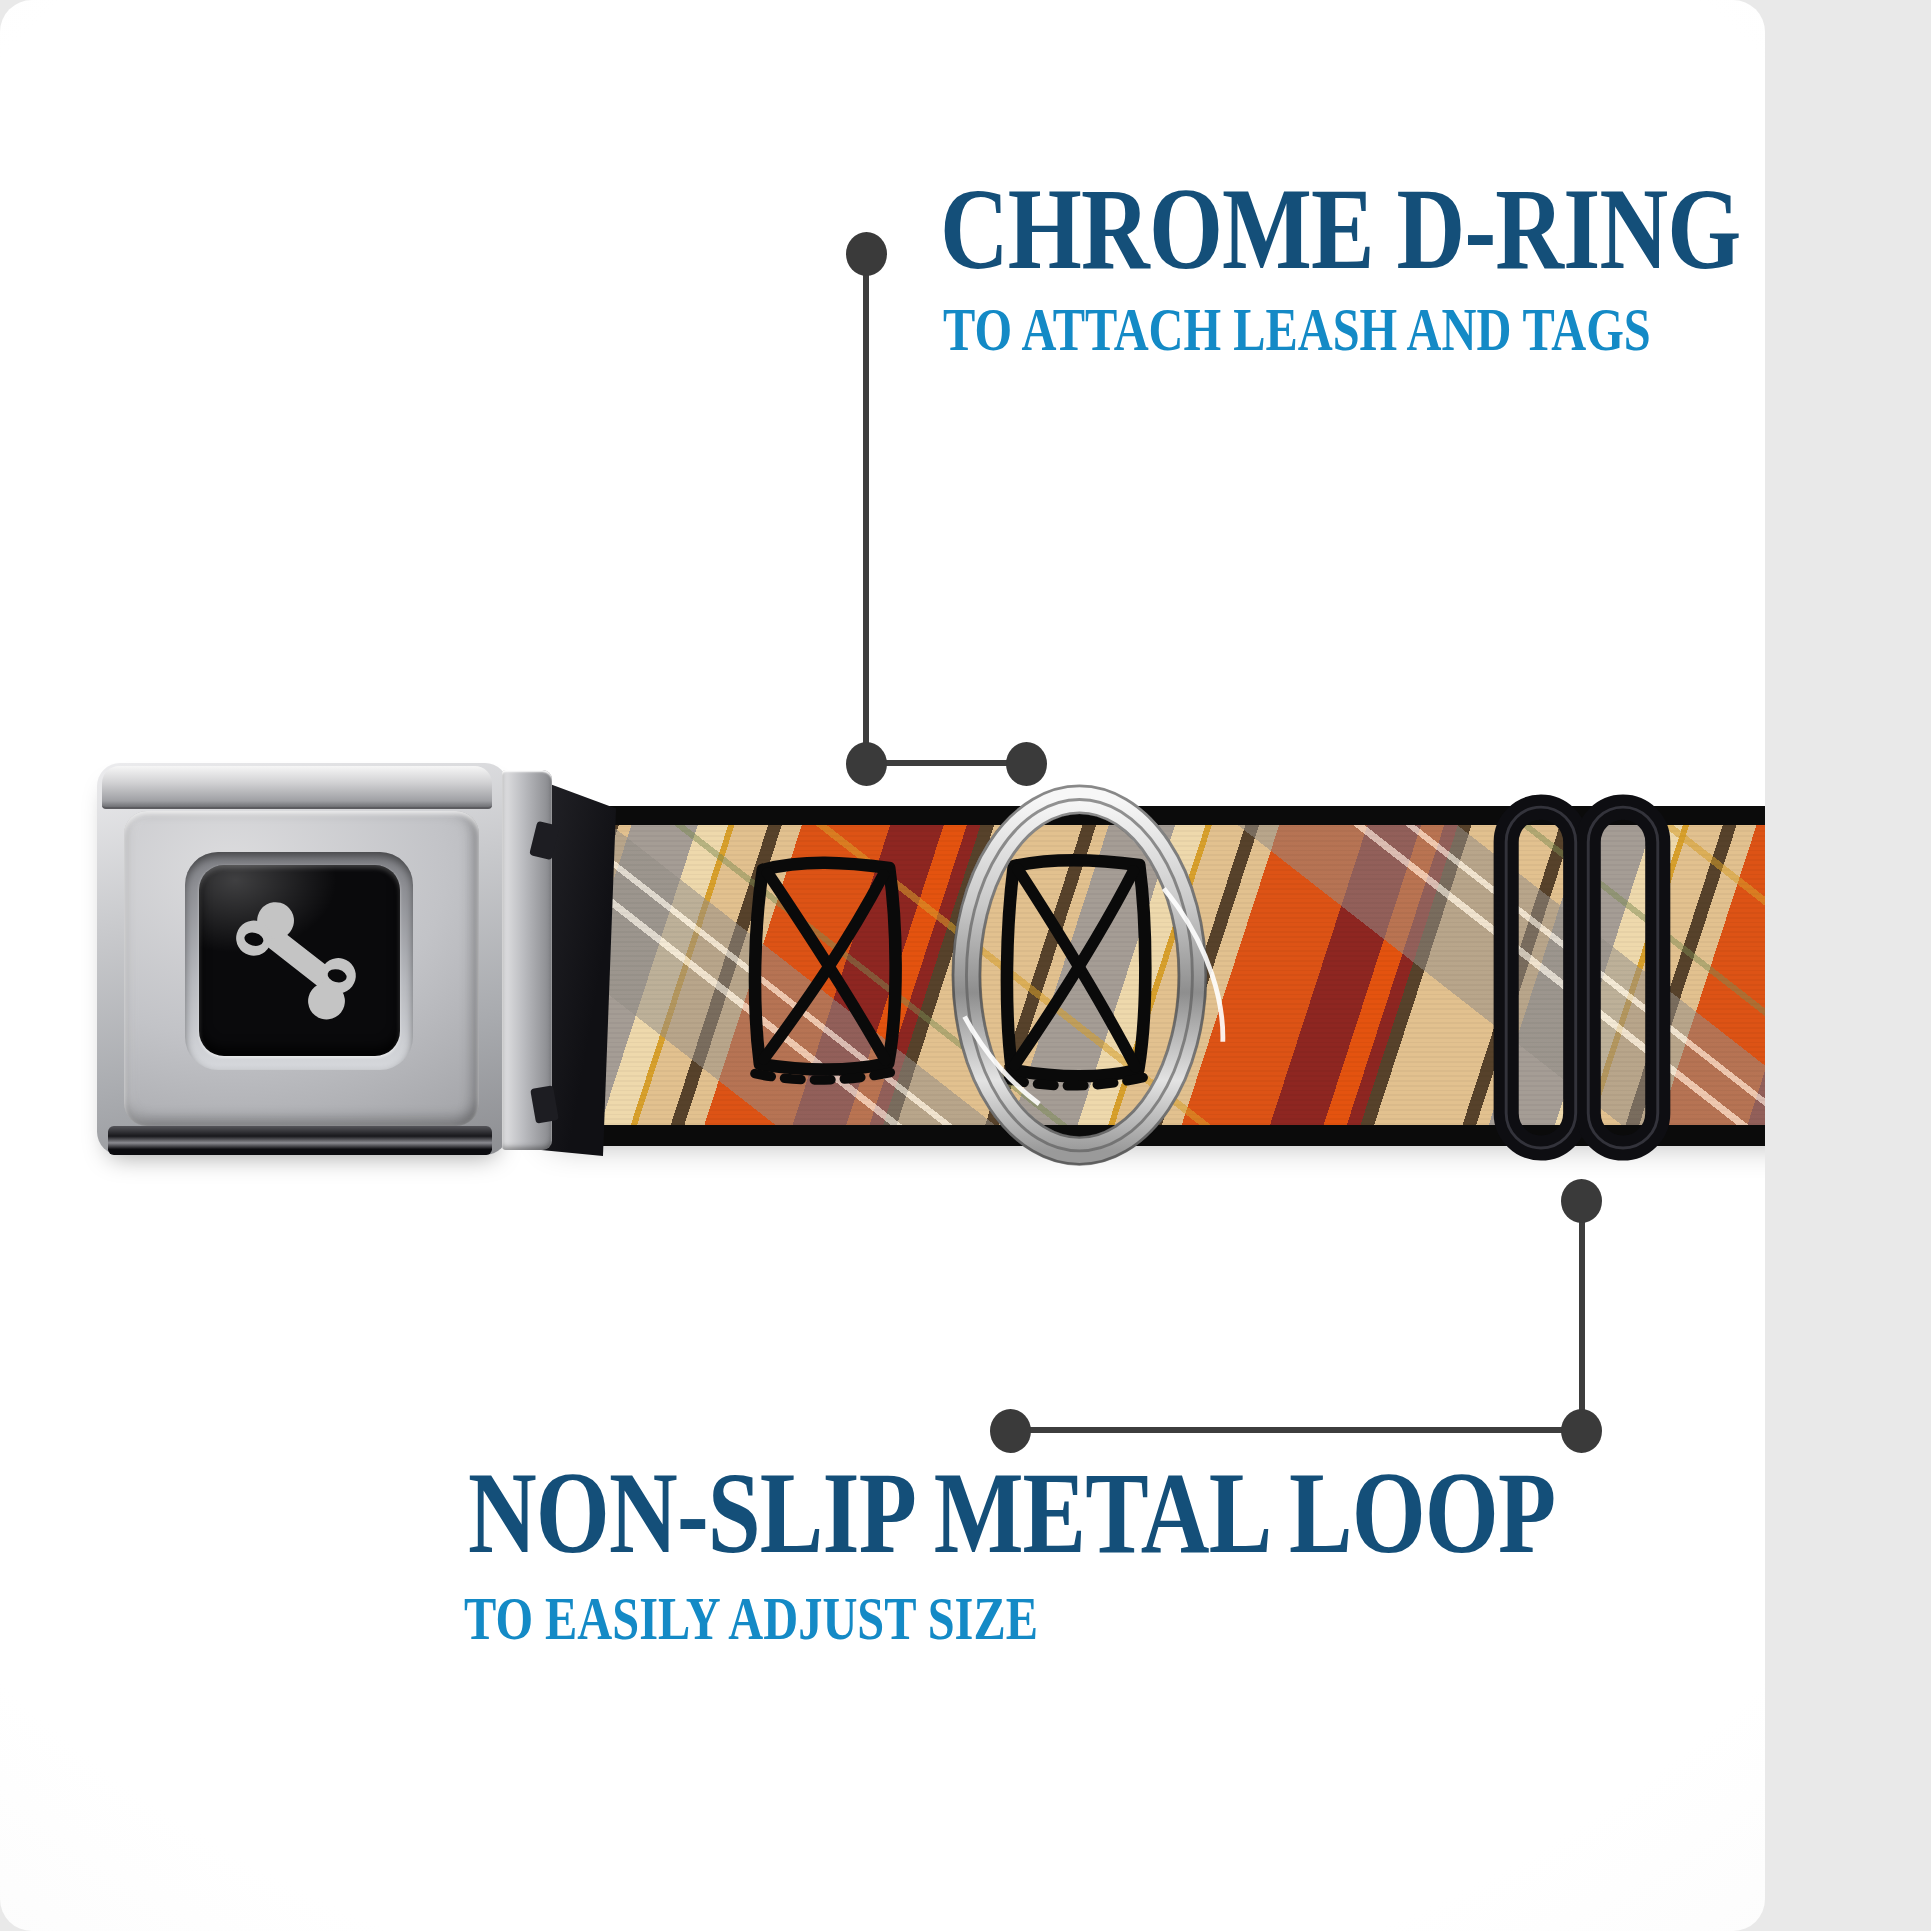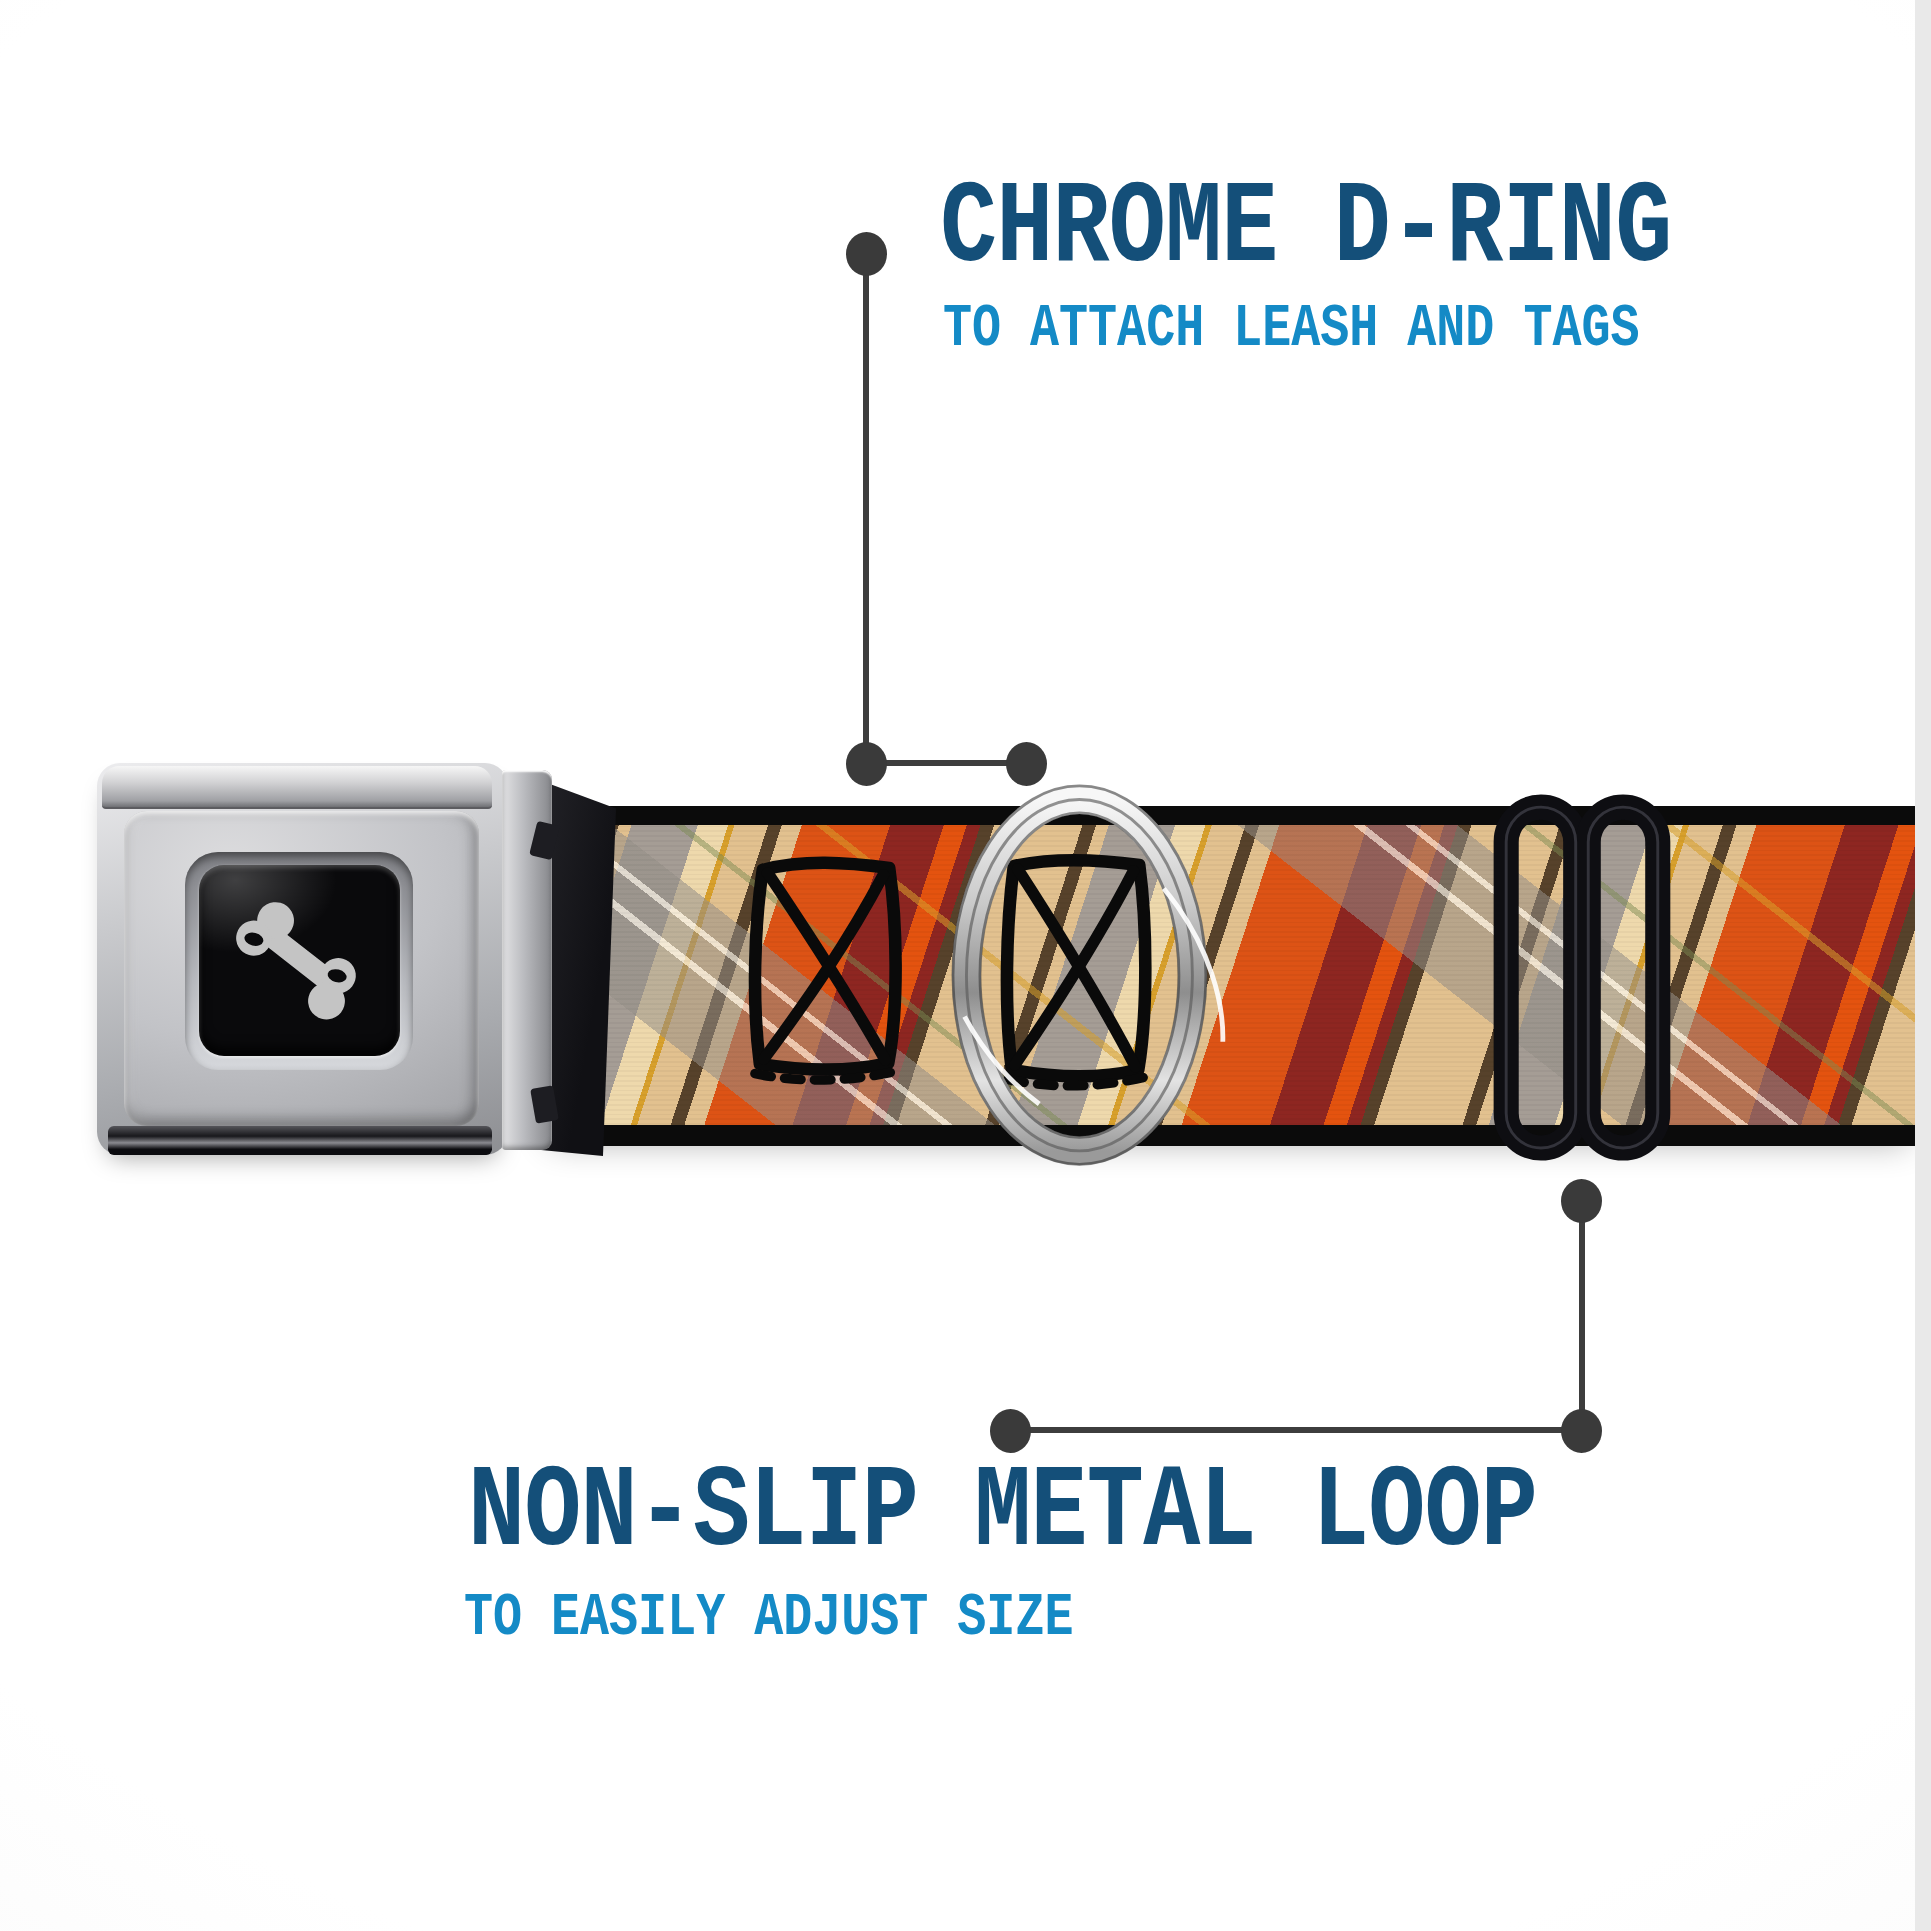--- a/index.html
+++ b/index.html
@@ -1,19 +1,20 @@
 <!DOCTYPE html>
 <html><head>
 <meta charset="utf-8">
 <style>
   html,body{margin:0;padding:0;background:#e9e9e9;}
   .stage{
-    position:relative; width:1915px; height:1931px; overflow:hidden;
-    font-family:Liberation Mono, monospace;
+    position:relative; width:1765px; height:1931px; overflow:hidden;
+    font-family:Liberation Serif, serif;
     background:radial-gradient(135% 115% at 50% 45%, #ffffff 52%, #f6f6f6 82%, #eeeeee 100%);
+    border-radius:32px;
   }
   
   .callout-title{
     position:absolute; font-weight:bold; font-size:116px; line-height:1;
     color:#144f79; letter-spacing:-1px; white-space:nowrap;
     transform:scaleX(.82); transform-origin:left top;
   }
   .callout-sub{
     position:absolute; font-weight:bold; font-size:62px; line-height:1;
     color:#148ac6; white-space:nowrap;

